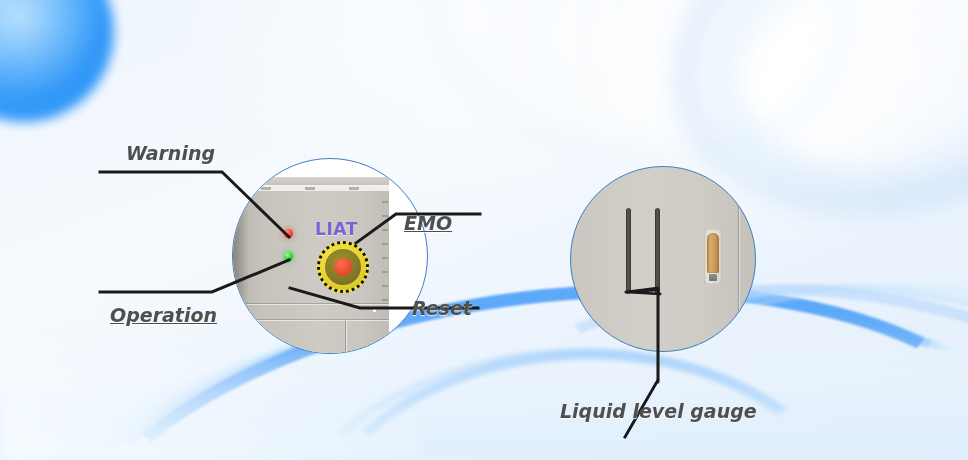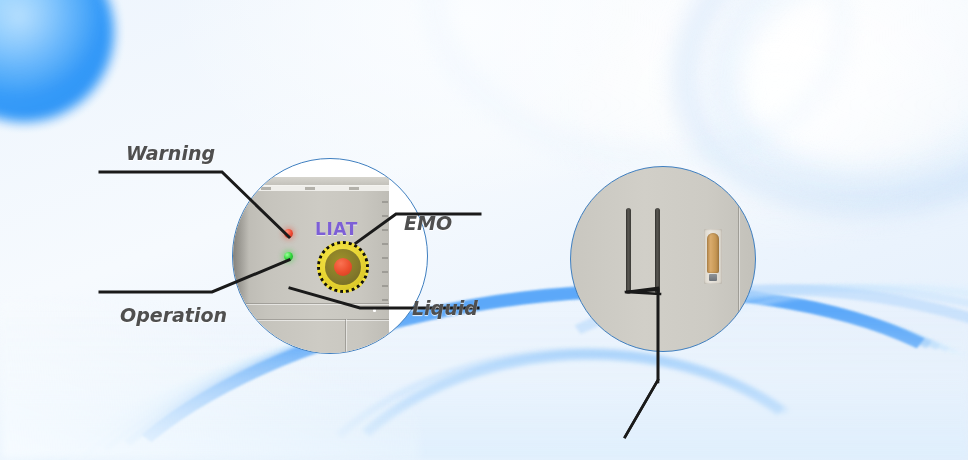--- a/index.html
+++ b/index.html
@@ -257,22 +257,22 @@
     position:absolute;
     font-style:italic;
     font-weight:600;
     font-size:19px;
     color:#4f4f4f;
     font-family:"DejaVu Sans", sans-serif;
     white-space:nowrap;
     text-shadow:0 1px 1px rgba(255,255,255,.85);
   }
   #lbl-warning   { left:126px; top:142px; }
-  #lbl-operation { left:120px; top:304px; }
-  #lbl-emo       { left:404px; top:212px; }
+  #lbl-operation { left:110px; top:304px;text-decoration:underline; }
+  #lbl-emo       { left:404px; top:212px;text-decoration:underline; }
   #lbl-reset     { left:412px; top:297px; }
   #lbl-liquid    { left:560px; top:400px; }
 </style>
 </head>
 <body>
 
 <div id="stage">
 
   <div class="bg haze-tr"></div>
   <div class="bg swirl swirl-a"></div>
@@ -362,15 +362,16 @@
     <g stroke="#1a1a1a" stroke-width="2.6" fill="none" stroke-linecap="square">
       <path d="M625,437 L658,380"></path>
       <path d="M658,290 L658,382"></path>
       <path d="M626,292 L658,288"></path>
     </g>
   </svg>
 
   <div class="label" id="lbl-warning">Warning</div>
   <div class="label" id="lbl-operation">Operation</div>
   <div class="label" id="lbl-emo">EMO</div>
-  <div class="label" id="lbl-reset">Liquid</div>
+  <div class="label" id="lbl-reset">Reset</div>
+  <div class="label" id="lbl-liquid">Liquid level gauge</div>
 
 </div>
 
 </body></html>

